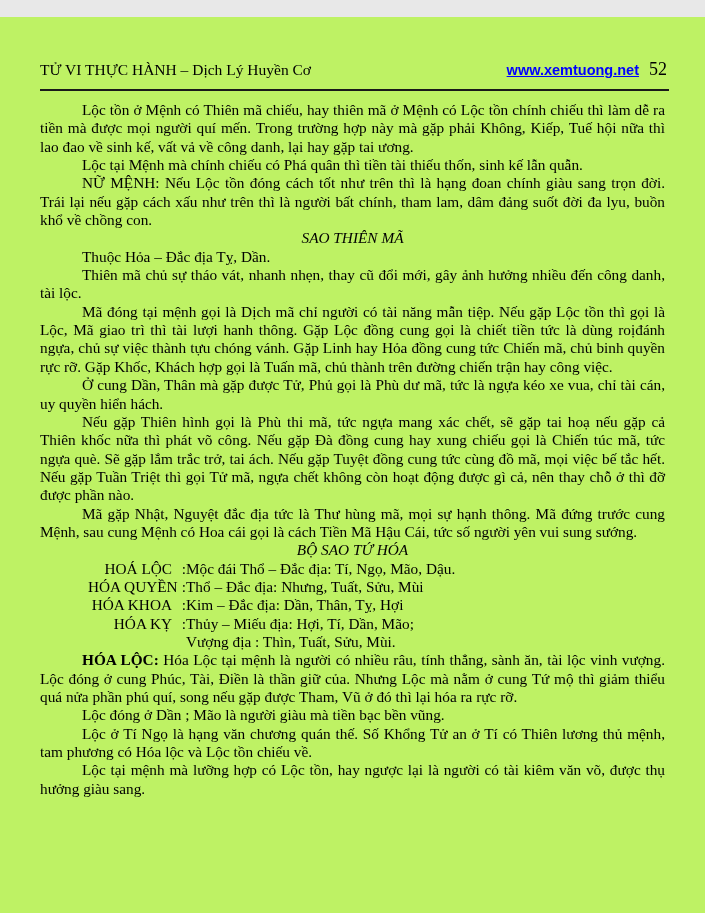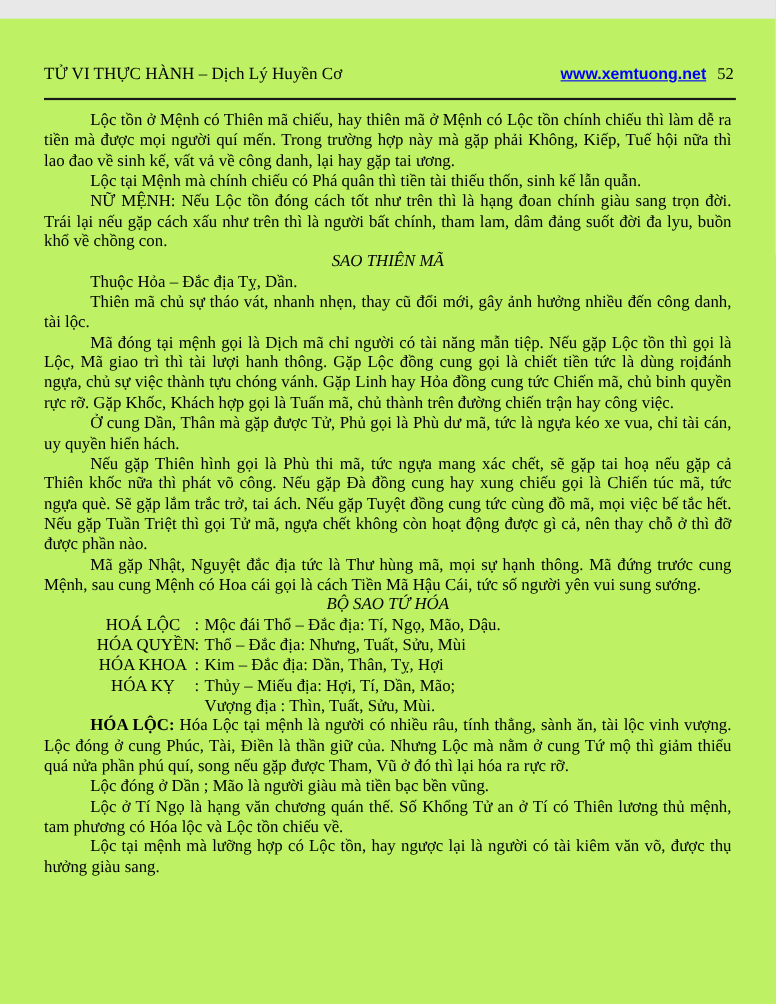--- a/index.html
+++ b/index.html
@@ -26,21 +26,21 @@
   .hdr-title { white-space: nowrap; }
   .hdr-right { display: flex; align-items: baseline; gap: 10px; }
   .hdr-link {
     font-family: "Liberation Sans", "DejaVu Sans", sans-serif;
     font-weight: bold;
     font-size: 14.5px;
     color: #0000ff;
     text-decoration: underline;
     cursor: pointer;
   }
-  .hdr-pagenum { font-size: 15px; }
+  .hdr-pagenum { font-size: 18px; }
   .hdr-rule {
     position: absolute;
     top: 72px;
     left: 40px;
     right: 36px;
     height: 2px;
     background: #1a1a1a;
   }
   .content {
     position: absolute;
@@ -55,21 +55,21 @@
   .section-heading {
     margin: 0;
     text-align: center;
     text-indent: 0;
     font-weight: normal;
     font-size: 15.3px;
     line-height: 18.35px;
     font-style: italic;
   }
   .hoa-table { margin-left: 48px; }
-  .hoa-row { display: flex; white-space: nowrap; text-align: center; }
+  .hoa-row { display: flex; white-space: nowrap; text-align: right; }
   .hoa-label { width: 84px; flex: 0 0 auto; }
   .hoa-colon { width: 14px; flex: 0 0 auto; }
   .hoa-value { flex: 0 0 auto; }
   .bold-lead { font-weight: bold; }
 </style>
 </head>
 <body>
 
 <div class="page">
 

